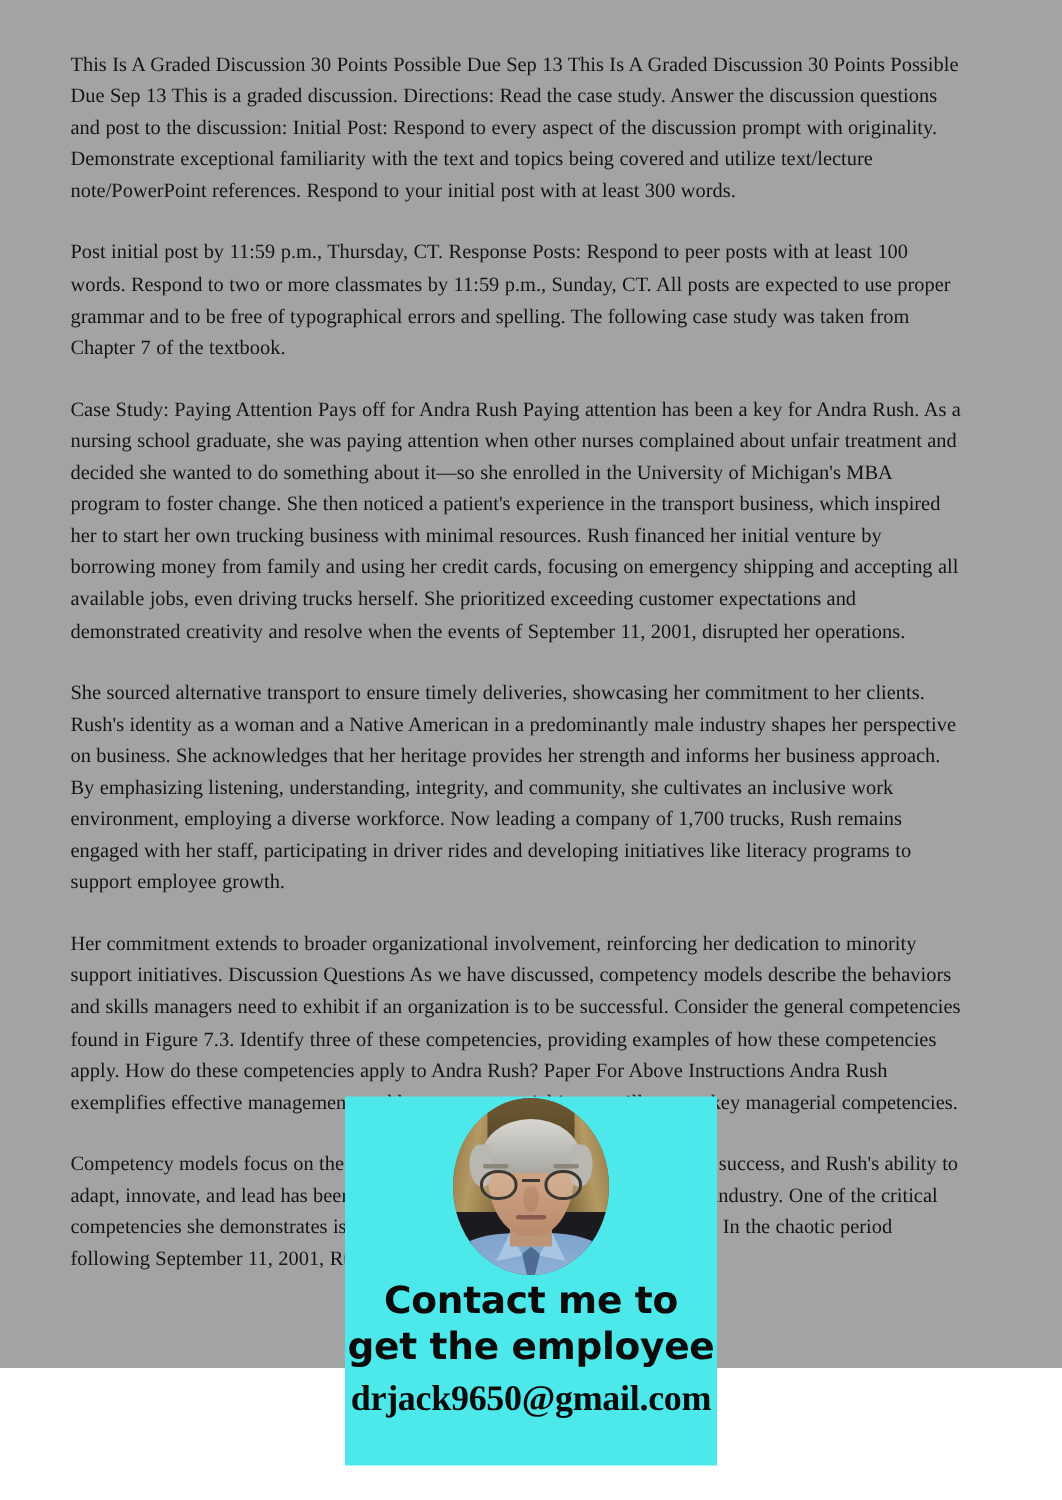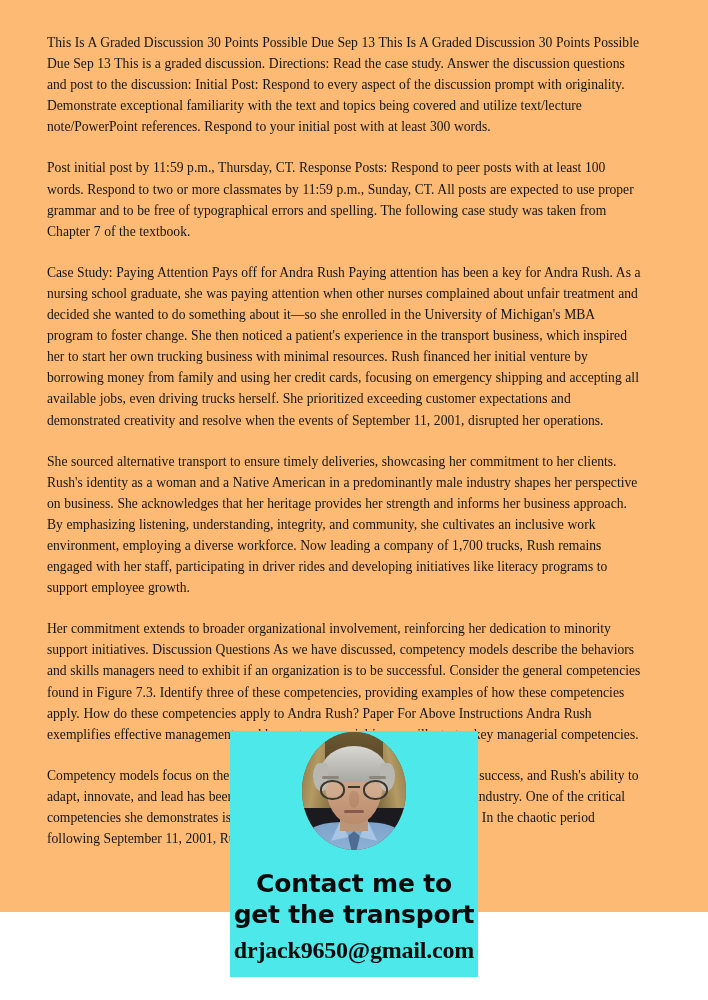--- a/index.html
+++ b/index.html
@@ -13,21 +13,21 @@
     position: relative;
     overflow: hidden;
     font-family: "Liberation Serif", "DejaVu Serif", serif;
   }
 
   #document-page {
     position: absolute;
     left: 0; top: 0;
     width: 708px;
     height: 912px;
-    background: #fdba74;
+    background: #a3a3a3;
   }
 
   #document-body {
     position: absolute;
     left: 47px;
     top: 32px;
     width: 597px;
   }
 
   .doc-paragraph {
@@ -176,21 +176,21 @@
   }
   .pt-mouth {
     position: absolute; left: 50%; top: 66%;
     margin-left: -10px;
     width: 20px; height: 3px;
     background: #8a5a4c;
     border-radius: 2px;
   }
 
   #contact-lines {
-    margin-top: 18px;
+    margin-top: 1px;
     text-align: center;
     width: 100%;
   }
   .contact-line {
     font-family: "DejaVu Sans", "Liberation Sans", sans-serif;
     font-size: 25px;
     font-weight: bold;
     color: #0b0b0b;
     line-height: 31px;
     letter-spacing: -0.2px;
@@ -241,20 +241,20 @@
       <div class="pt-brow r"></div>
       <div class="pt-glass l"></div>
       <div class="pt-glass r"></div>
       <div class="pt-bridge"></div>
       <div class="pt-nose"></div>
       <div class="pt-mouth"></div>
     </div>
 
     <div id="contact-lines">
       <div class="contact-line">Contact me to</div>
-      <div class="contact-line">get the transport</div>
+      <div class="contact-line">get the employee</div>
     </div>
 
     <div id="contact-email">drjack9650@gmail.com</div>
 
   </div>
 
 </div>
 
 </body></html>

